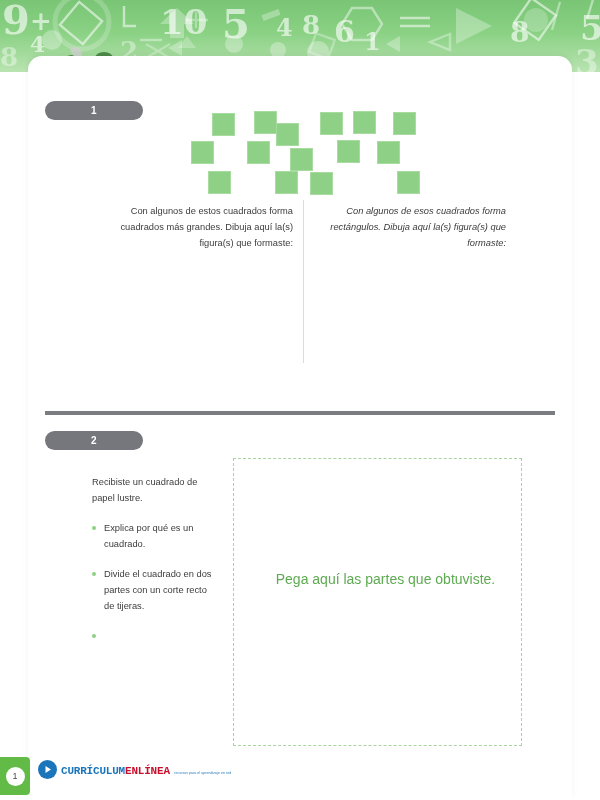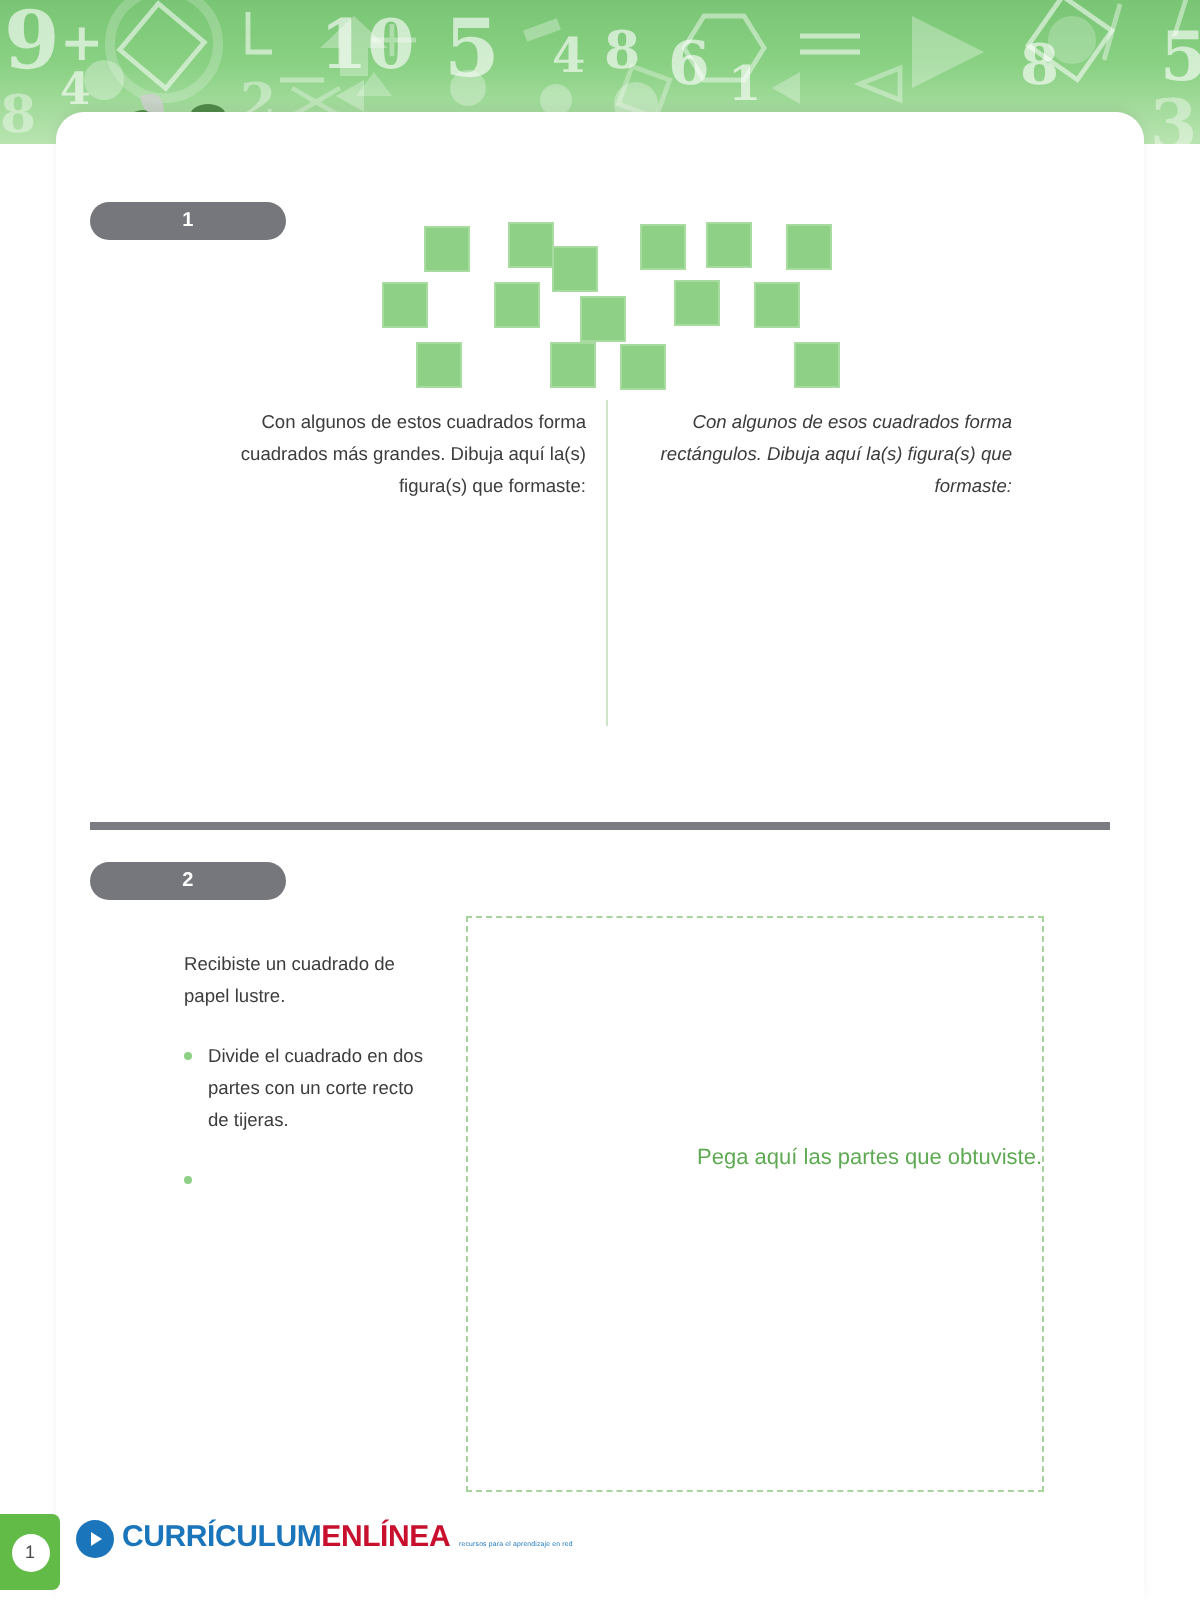--- a/index.html
+++ b/index.html
@@ -136,22 +136,22 @@
     top: 458px;
     width: 289px;
     height: 288px;
     border: 1.5px dashed #a8d49f;
   }
   .paste-label {
     position: absolute;
     left: 16px;
     right: 0;
     top: 112px;
-    text-align: right;
-    font-size: 11px;
+    text-align: center;
+    font-size: 14px;
     line-height: 16px;
     color: #5eaa52;
   }
 
   
   .page-tab {
     position: absolute;
     left: 0;
     top: 757px;
     width: 30px;
@@ -186,21 +186,21 @@
     width: 19px;
     height: 19px;
     border-radius: 50%;
     background: #1b75bb;
     display: flex;
     align-items: center;
     justify-content: center;
   }
   .logo-mark svg { display: block; }
   .logo-text { line-height: 1.05; }
-  .logo-title { font-size: 15px; font-weight: bold; letter-spacing: -0.2px; }
+  .logo-title { font-size: 11px; font-weight: bold; letter-spacing: -0.2px; font-family: Liberation Mono, monospace; }
   .logo-title .part-a { color: #1b75bb; }
   .logo-title .part-b { color: #c8102e; }
   .logo-sub {
     font-size: 3.4px;
     color: #1b75bb;
     letter-spacing: 0.1px;
     margin-top: 1px;
   }
 </style>
 </head>
@@ -304,20 +304,24 @@
 
 <div class="step-badge" id="badge-2">
   <span>2</span>
 </div>
 
 <div class="s2-text">
   <div class="s2-intro">Recibiste un cuadrado de papel lustre.</div>
   <ul class="bullet-list">
     <li class="bullet-item">
       <span class="bullet-dot"></span>
+      <span>Explica por qué es un cuadrado.</span>
+    </li>
+    <li class="bullet-item">
+      <span class="bullet-dot"></span>
       <span>Divide el cuadrado en dos partes con un corte recto de tijeras.</span>
     </li>
     <li class="bullet-item">
       <span class="bullet-dot"></span>
     </li>
   </ul>
 </div>
 
 <div class="paste-box">
   <div class="paste-label">Pega aquí  las partes que obtuviste.</div>

